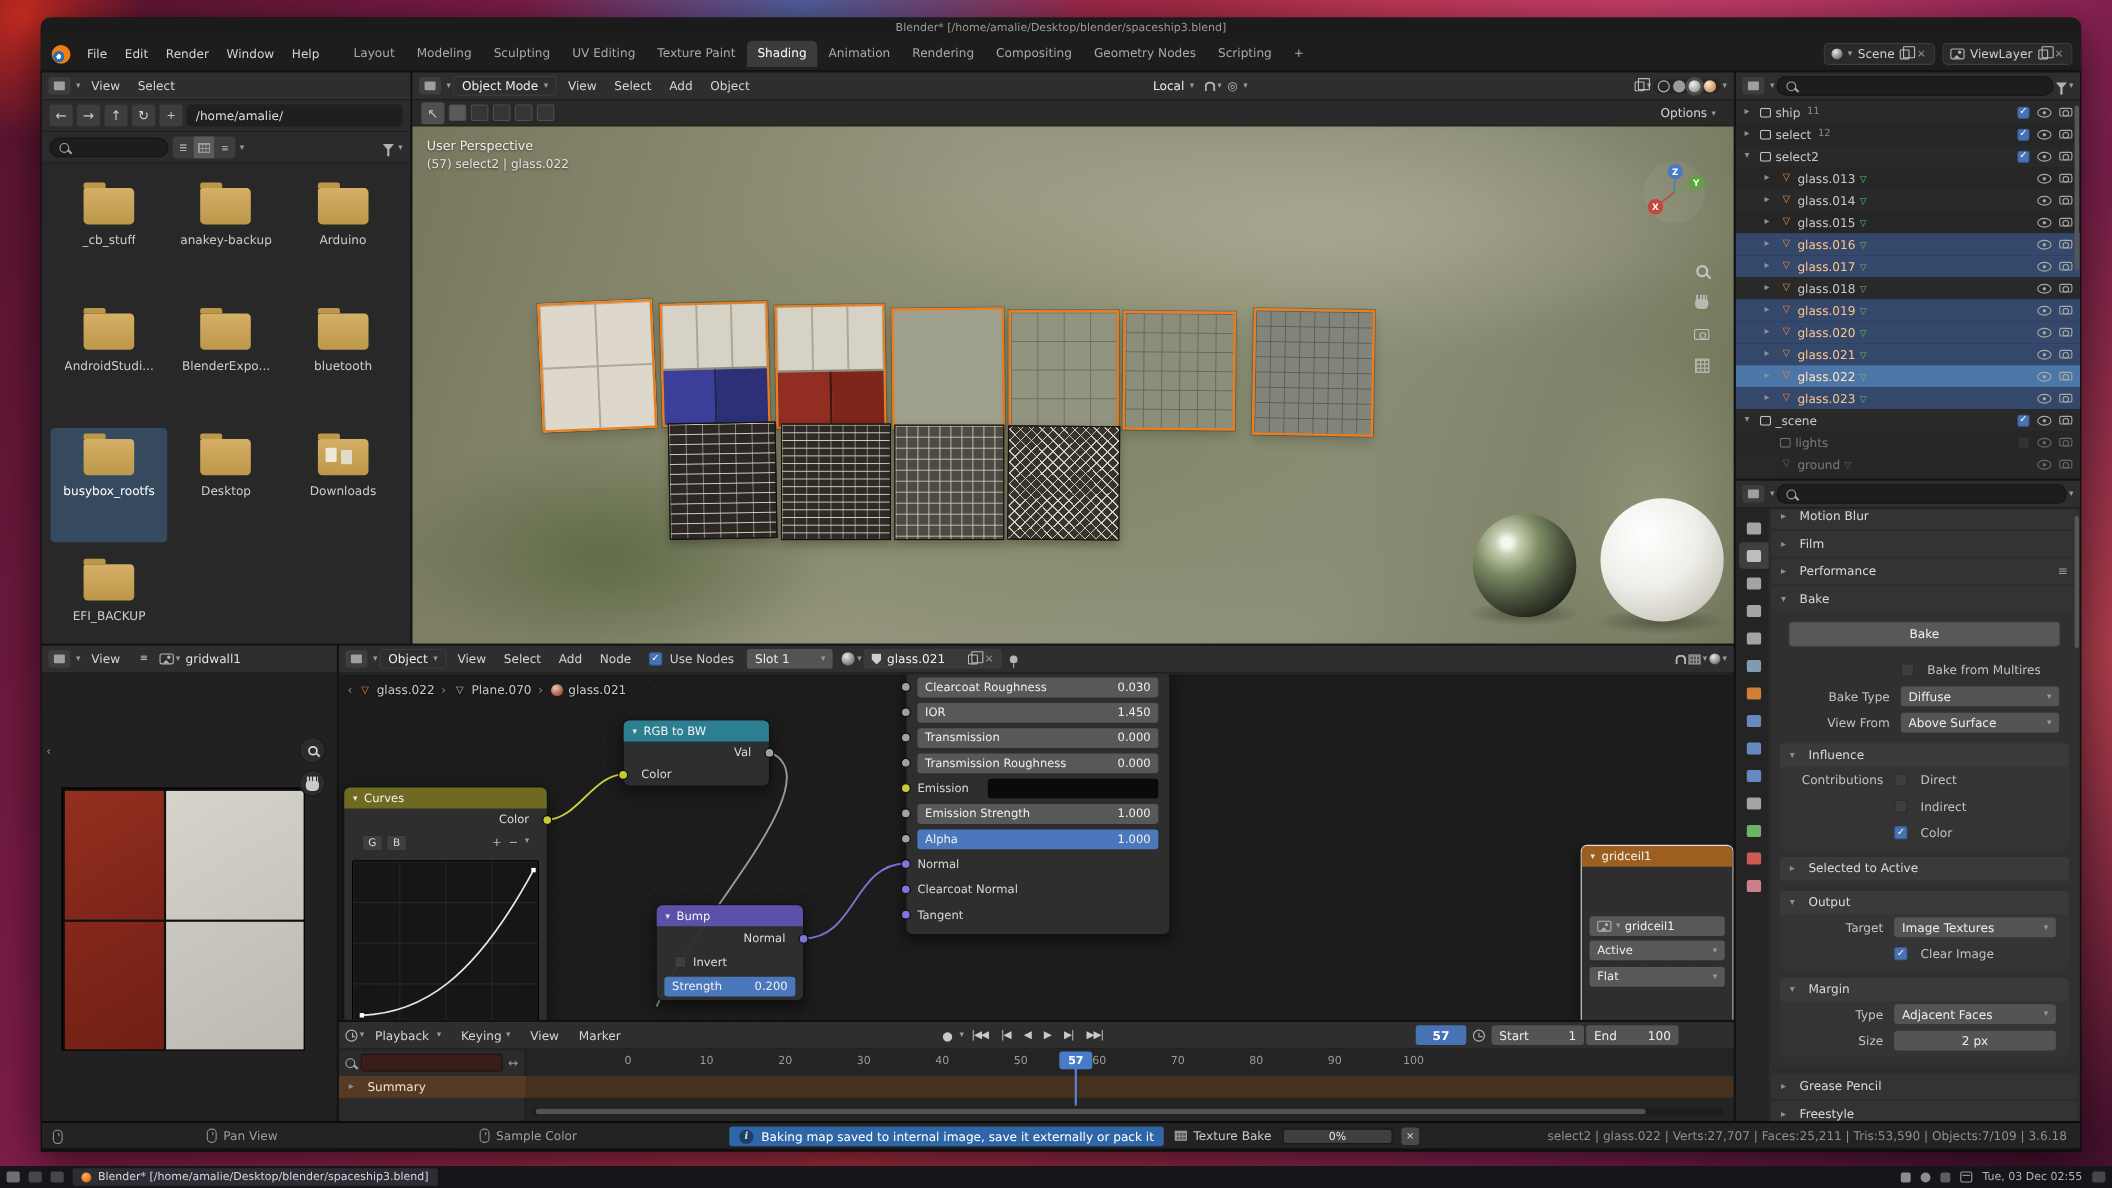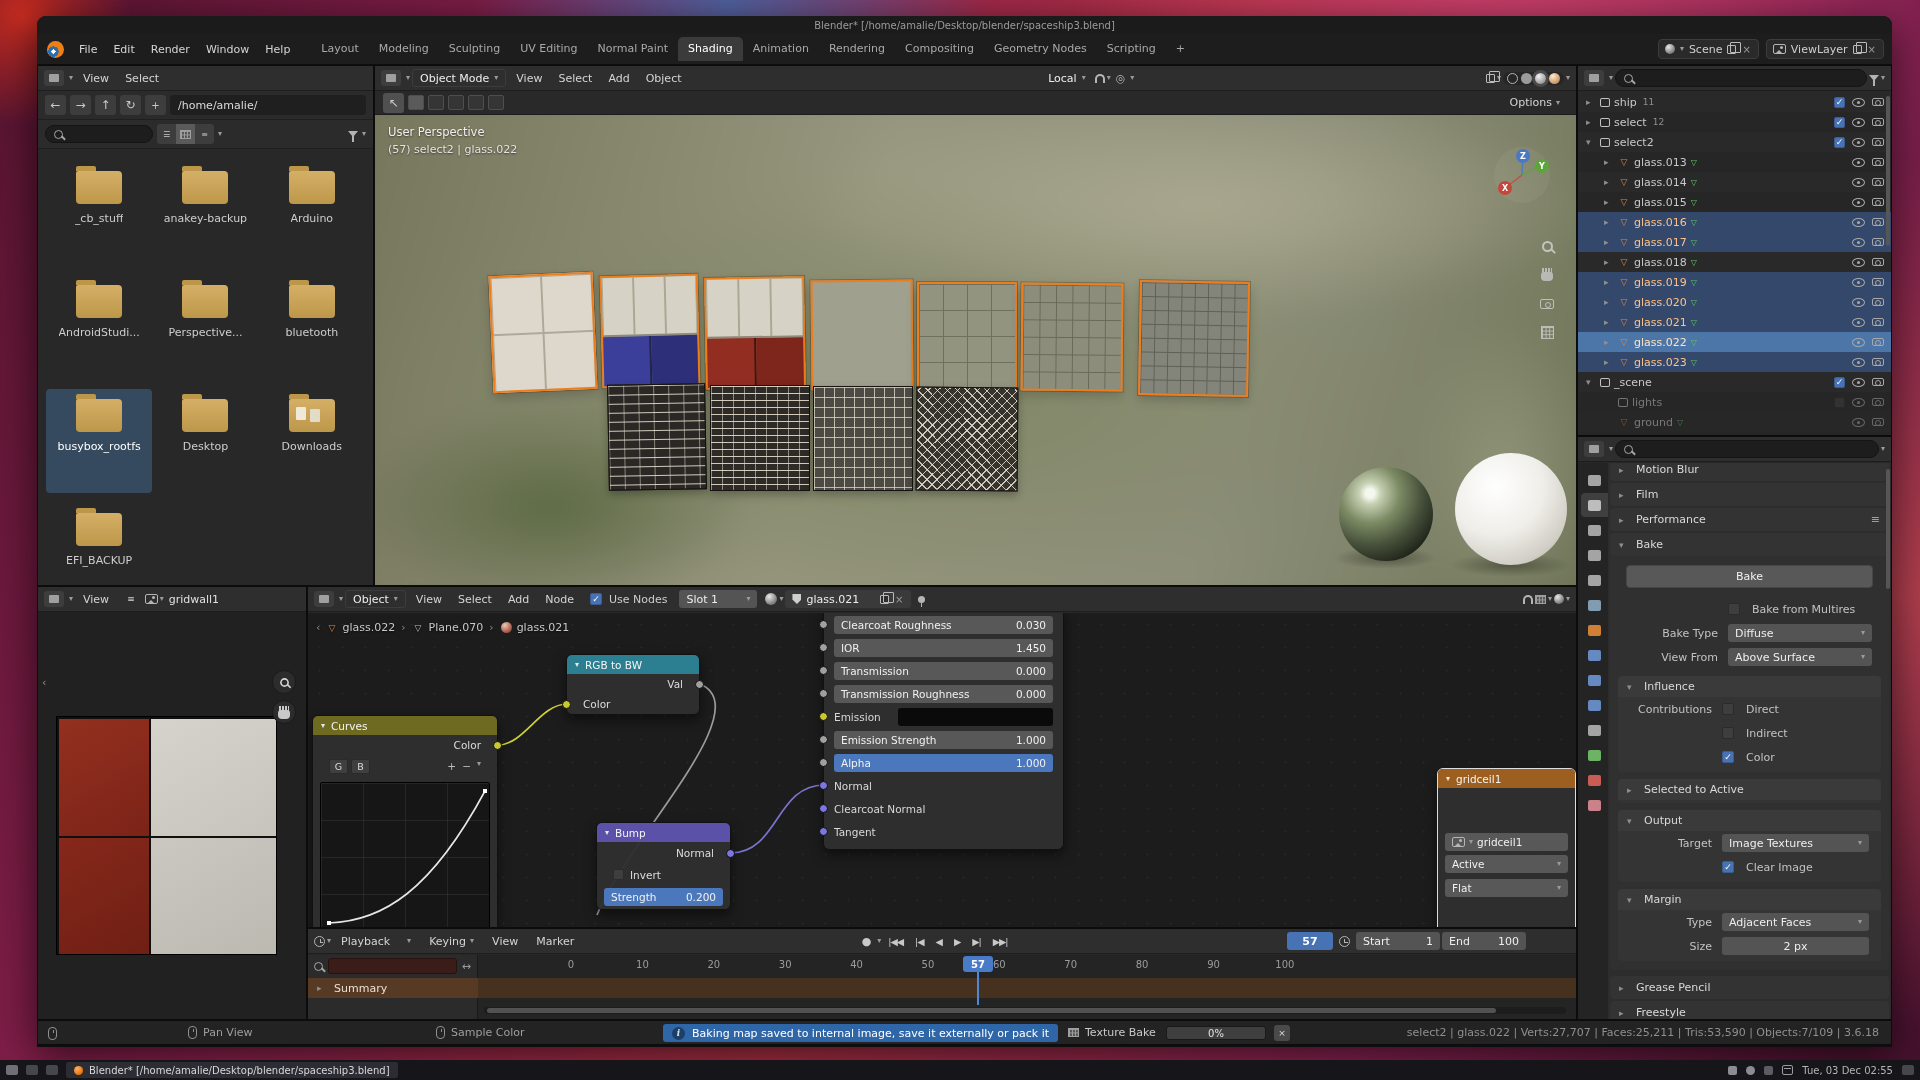--- a/index.html
+++ b/index.html
@@ -262,21 +262,21 @@
           <span class="menu">Edit</span>
           <span class="menu">Render</span>
           <span class="menu">Window</span>
           <span class="menu">Help</span>
       </span>
       <span class="tabs">
         <span class="tab">Layout</span>
           <span class="tab">Modeling</span>
           <span class="tab">Sculpting</span>
           <span class="tab">UV Editing</span>
-          <span class="tab">Normal Paint</span>
+          <span class="tab">Texture Paint</span>
           <span class="tab active">Shading</span>
           <span class="tab">Animation</span>
           <span class="tab">Rendering</span>
           <span class="tab">Compositing</span>
           <span class="tab">Geometry Nodes</span>
           <span class="tab">Scripting</span>
           <span class="tab">+</span>
       </span>
       <span style="margin-left:auto"></span>
       <span class="tb-w">
@@ -347,21 +347,21 @@
             <span class="fname">Arduino</span>
           </div>
 
           <div class="fcell">
             <span class="folder"></span>
             <span class="fname">AndroidStudi...</span>
           </div>
 
           <div class="fcell">
             <span class="folder"></span>
-            <span class="fname">Perspective...</span>
+            <span class="fname">BlenderExpo...</span>
           </div>
 
           <div class="fcell">
             <span class="folder"></span>
             <span class="fname">bluetooth</span>
           </div>
 
           <div class="fcell sel">
             <span class="folder"></span>
             <span class="fname">busybox_rootfs</span>
@@ -1235,21 +1235,21 @@
               </span>
           </div>
         </div>
       </div>
     </div>
 
     <div id="tl" class="area" style="left:270px;top:912px;width:1270px;height:92px">
       <div class="ehead">
         <span class="ic-clock"></span>
           <span class="chev">▾</span>
-        <span class="menu" style="display:flex;gap:17px;align-items:center">
+        <span class="menu" style="display:flex;gap:7px;align-items:center">
             <span>Playback</span>
             <span class="chev">▾</span>
           </span>
         <span class="menu" style="display:flex;gap:4px;align-items:center">
             <span>Keying</span>
             <span class="chev">▾</span>
           </span>
         <span class="menu">View</span>
         <span class="menu">Marker</span>
         <span style="margin-left:auto"></span>

